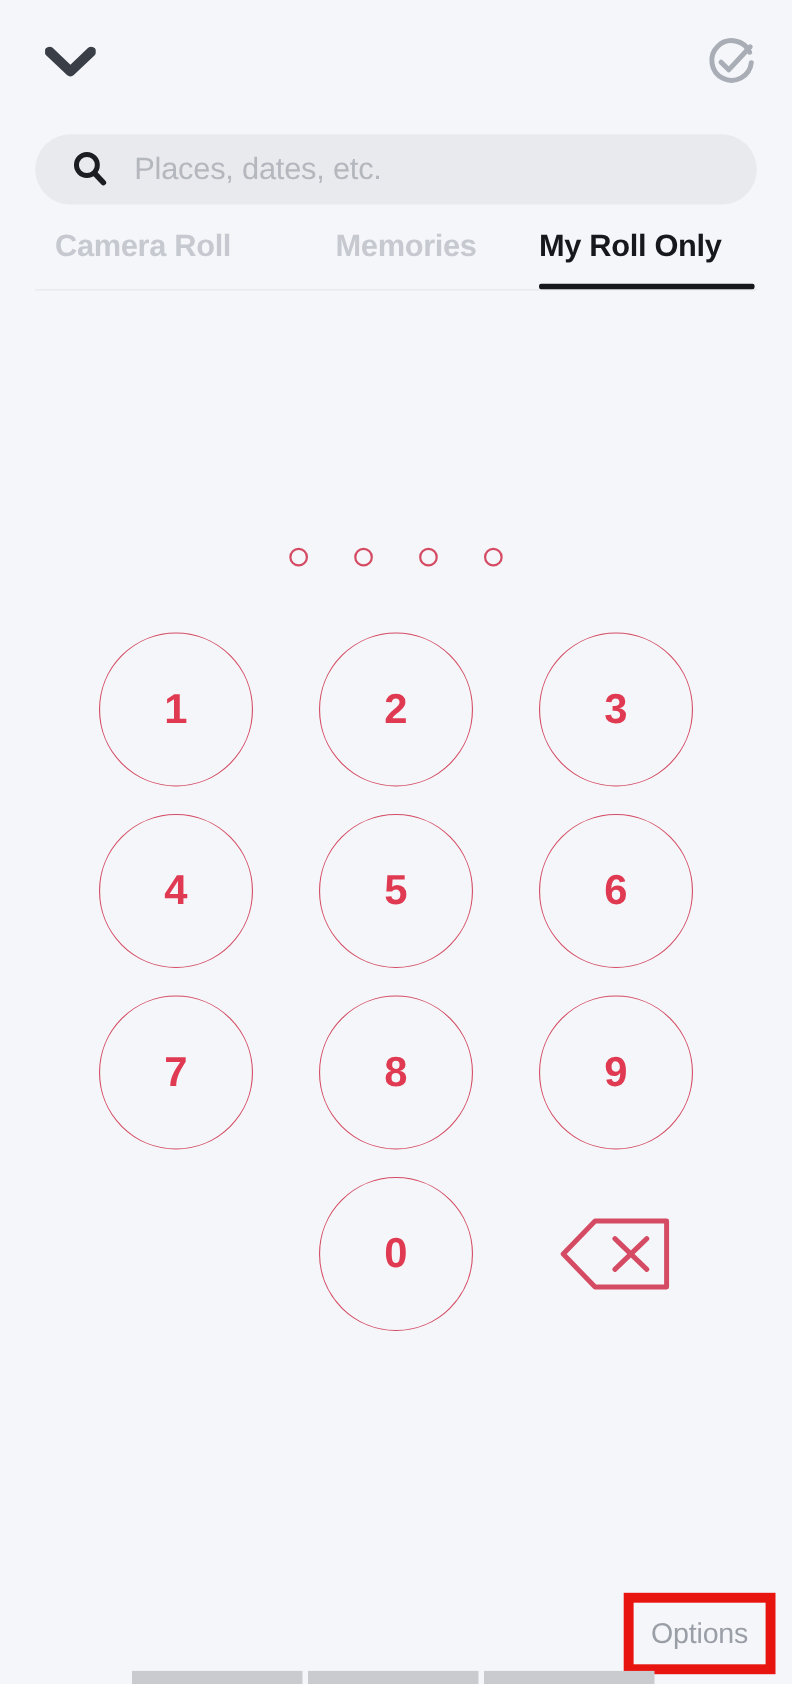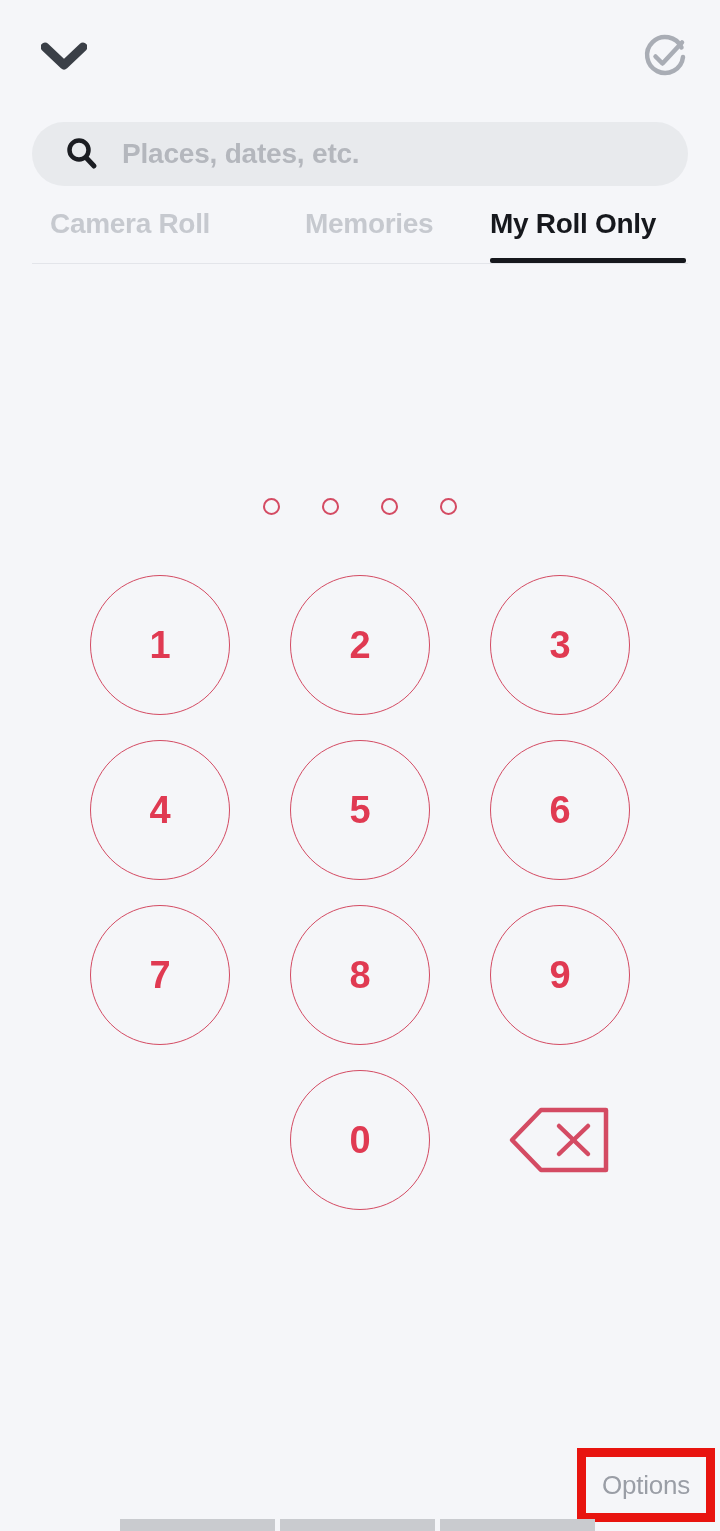--- a/index.html
+++ b/index.html
@@ -34,21 +34,21 @@
   
   .search-bar {
     position:absolute; left:32px; top:122px;
     width:656px; height:64px;
     background:#e8eaed; border-radius:32px;
     display:flex; align-items:center;
   }
   .search-icon { margin-left:32px; display:flex; align-items:center; }
   .search-input-text {
     margin-left:22px;
-    font-size:28px; color:#b4b7bd; font-weight:bold;
+    font-size:28px; color:#b4b7bd; font-weight:normal;
     letter-spacing:-0.2px;
   }
 
   
   .tabs {
     position:absolute; left:0; top:206px; width:720px; height:58px;
   }
   .tab-divider {
     position:absolute; left:32px; top:57px; width:656px; height:1px;
     background:#e3e5ea;
@@ -92,21 +92,21 @@
     border:1.6px solid #d44b63; background:transparent;
     display:flex; align-items:center; justify-content:center;
     font-size:38px; font-weight:bold; color:#e03a52;
     letter-spacing:0;
   }
   .key.spacer { border:none; background:none; }
   .key.backspace { border:none; background:none; }
 
   
   .options-wrap {
-    position:absolute; right:5px; bottom:9px;
+    position:absolute; right:15px; bottom:9px;
     width:138px; height:74px;
     border:9px solid #e8140f;
     display:flex; align-items:center; justify-content:center;
     background:#f5f6f9;
   }
   .options-label {
     font-size:26px; color:#9a9ea6; letter-spacing:-0.2px;
   }
 
   

